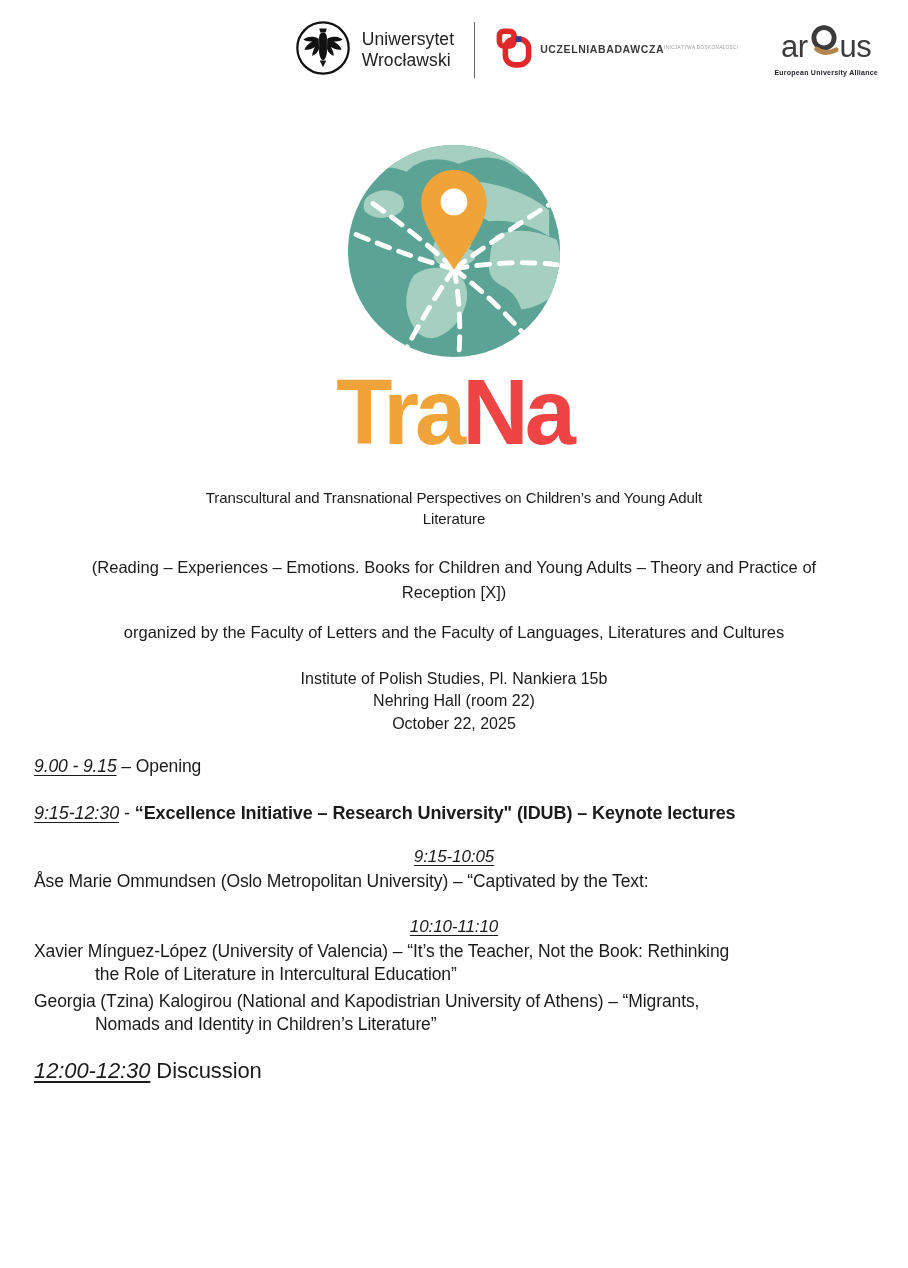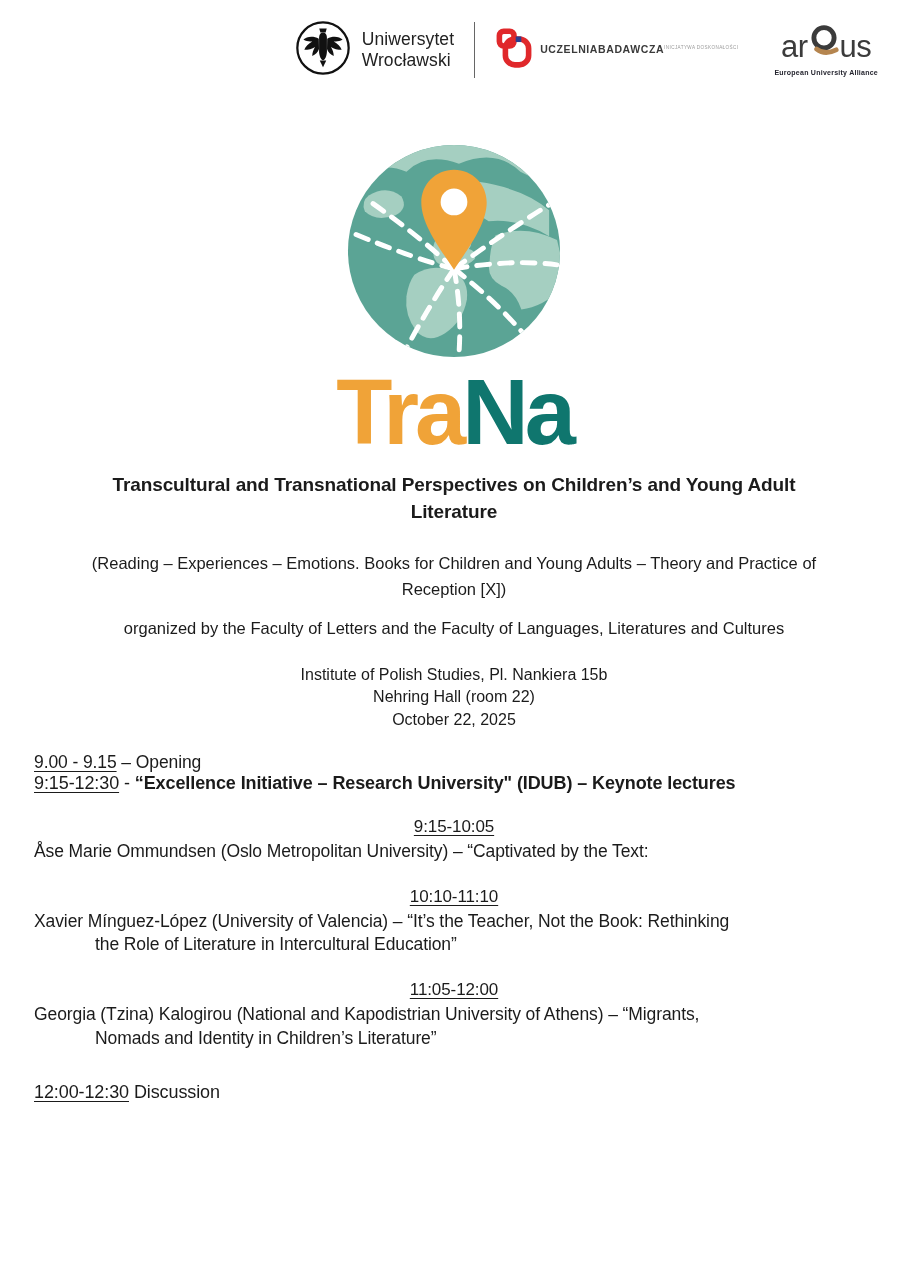--- a/index.html
+++ b/index.html
@@ -27,38 +27,38 @@
   .ub-tagline{font-size:4.6px;color:#9a9a9a;letter-spacing:.4px;margin-top:2px;}
   .arqus{display:flex;flex-direction:column;align-items:center;margin-left:36px;}
   .arqus-word{display:flex;align-items:center;font-size:31px;font-weight:500;color:#3b3b3b;letter-spacing:-.5px;line-height:1;}
   .arqus-word .qsvg{margin:0 -1px 6px -1px;}
   .arqus-alliance{font-size:7px;font-weight:bold;color:#24242e;letter-spacing:.25px;margin-top:0;}
 
   
   .trana{display:flex;flex-direction:column;align-items:center;margin-top:62px;}
   .trana-word{font-size:92px;font-weight:bold;line-height:1;letter-spacing:-4px;margin-top:2px;}
   .trana-word .tra{color:#F0A338;}
-  .trana-word .na{color:#0f766e;}
+  .trana-word .na{color:#ef4444;}
 
   
   .center{text-align:center;}
   .seminar-label{margin:42px 0 0;font-size:17px;}
-  .page-title{margin:14px 0 0;font-size:19px;font-weight:bold;line-height:1.42;letter-spacing:-.1px;}
+  .page-title{margin:29px 0 0;font-size:15px;font-weight:normal;line-height:1.42;letter-spacing:-.1px;}
   .subtitle{margin:25px 0 12px;font-size:16.5px;line-height:1.55;}
   .organized{margin:17px 8px 0;font-size:16.5px;}
   .venue{margin:26px 0 0;font-size:16px;line-height:1.4;}
 
   
   .schedule{font-size:17.5px;letter-spacing:-.1px;}
   .sched-row{margin:0;padding-left:34px;}
   .row-opening{margin-top:21px;}
-  .row-keynote{font-size:18px;}
+  .row-keynote{margin-top:26px;font-size:18px;}
   .row-keynote .sched-text{font-weight:bold;}
-  .row-discussion{margin-top:32px;font-size:18px;}
-  .time-u{text-decoration:underline;text-underline-offset:3px;}
+  .row-discussion{margin-top:21px;font-size:22px;}
+  .time-u{text-decoration:underline;text-underline-offset:3px;font-style:italic;}
   .session-time{text-align:center;margin-top:23px;font-size:17px;}
   .session-line1{padding-left:34px;margin-top:3px;line-height:1.35;}
   .session-line2{padding-left:95px;margin-top:0;line-height:1.35;}
 </style>
 </head>
 <body>
 
 <div class="page">
 
   <div class="header">
@@ -191,21 +191,20 @@
       <div class="session-line1">Åse Marie Ommundsen (Oslo Metropolitan University) – “Captivated by the Text:</div>
     </div>
 
     <div class="session">
       <div class="session-time"><span class="time-u">10:10-11:10</span></div>
       <div class="session-line1">Xavier Mínguez-López (University of Valencia) – “It’s the Teacher, Not the Book: Rethinking</div>
       <div class="session-line2">the Role of Literature in Intercultural Education”</div>
     </div>
 
     <div class="session">
-      <div class="session-time"><span class="time-u">11:05-12:00</span></div>
       <div class="session-line1">Georgia (Tzina) Kalogirou (National and Kapodistrian University of Athens) – “Migrants,</div>
       <div class="session-line2">Nomads and Identity in Children’s Literature”</div>
     </div>
 
     <p class="sched-row row-discussion">
       <span class="time-u">12:00-12:30</span>
       <span class="sched-text">Discussion</span>
     </p>
 
   </div>

